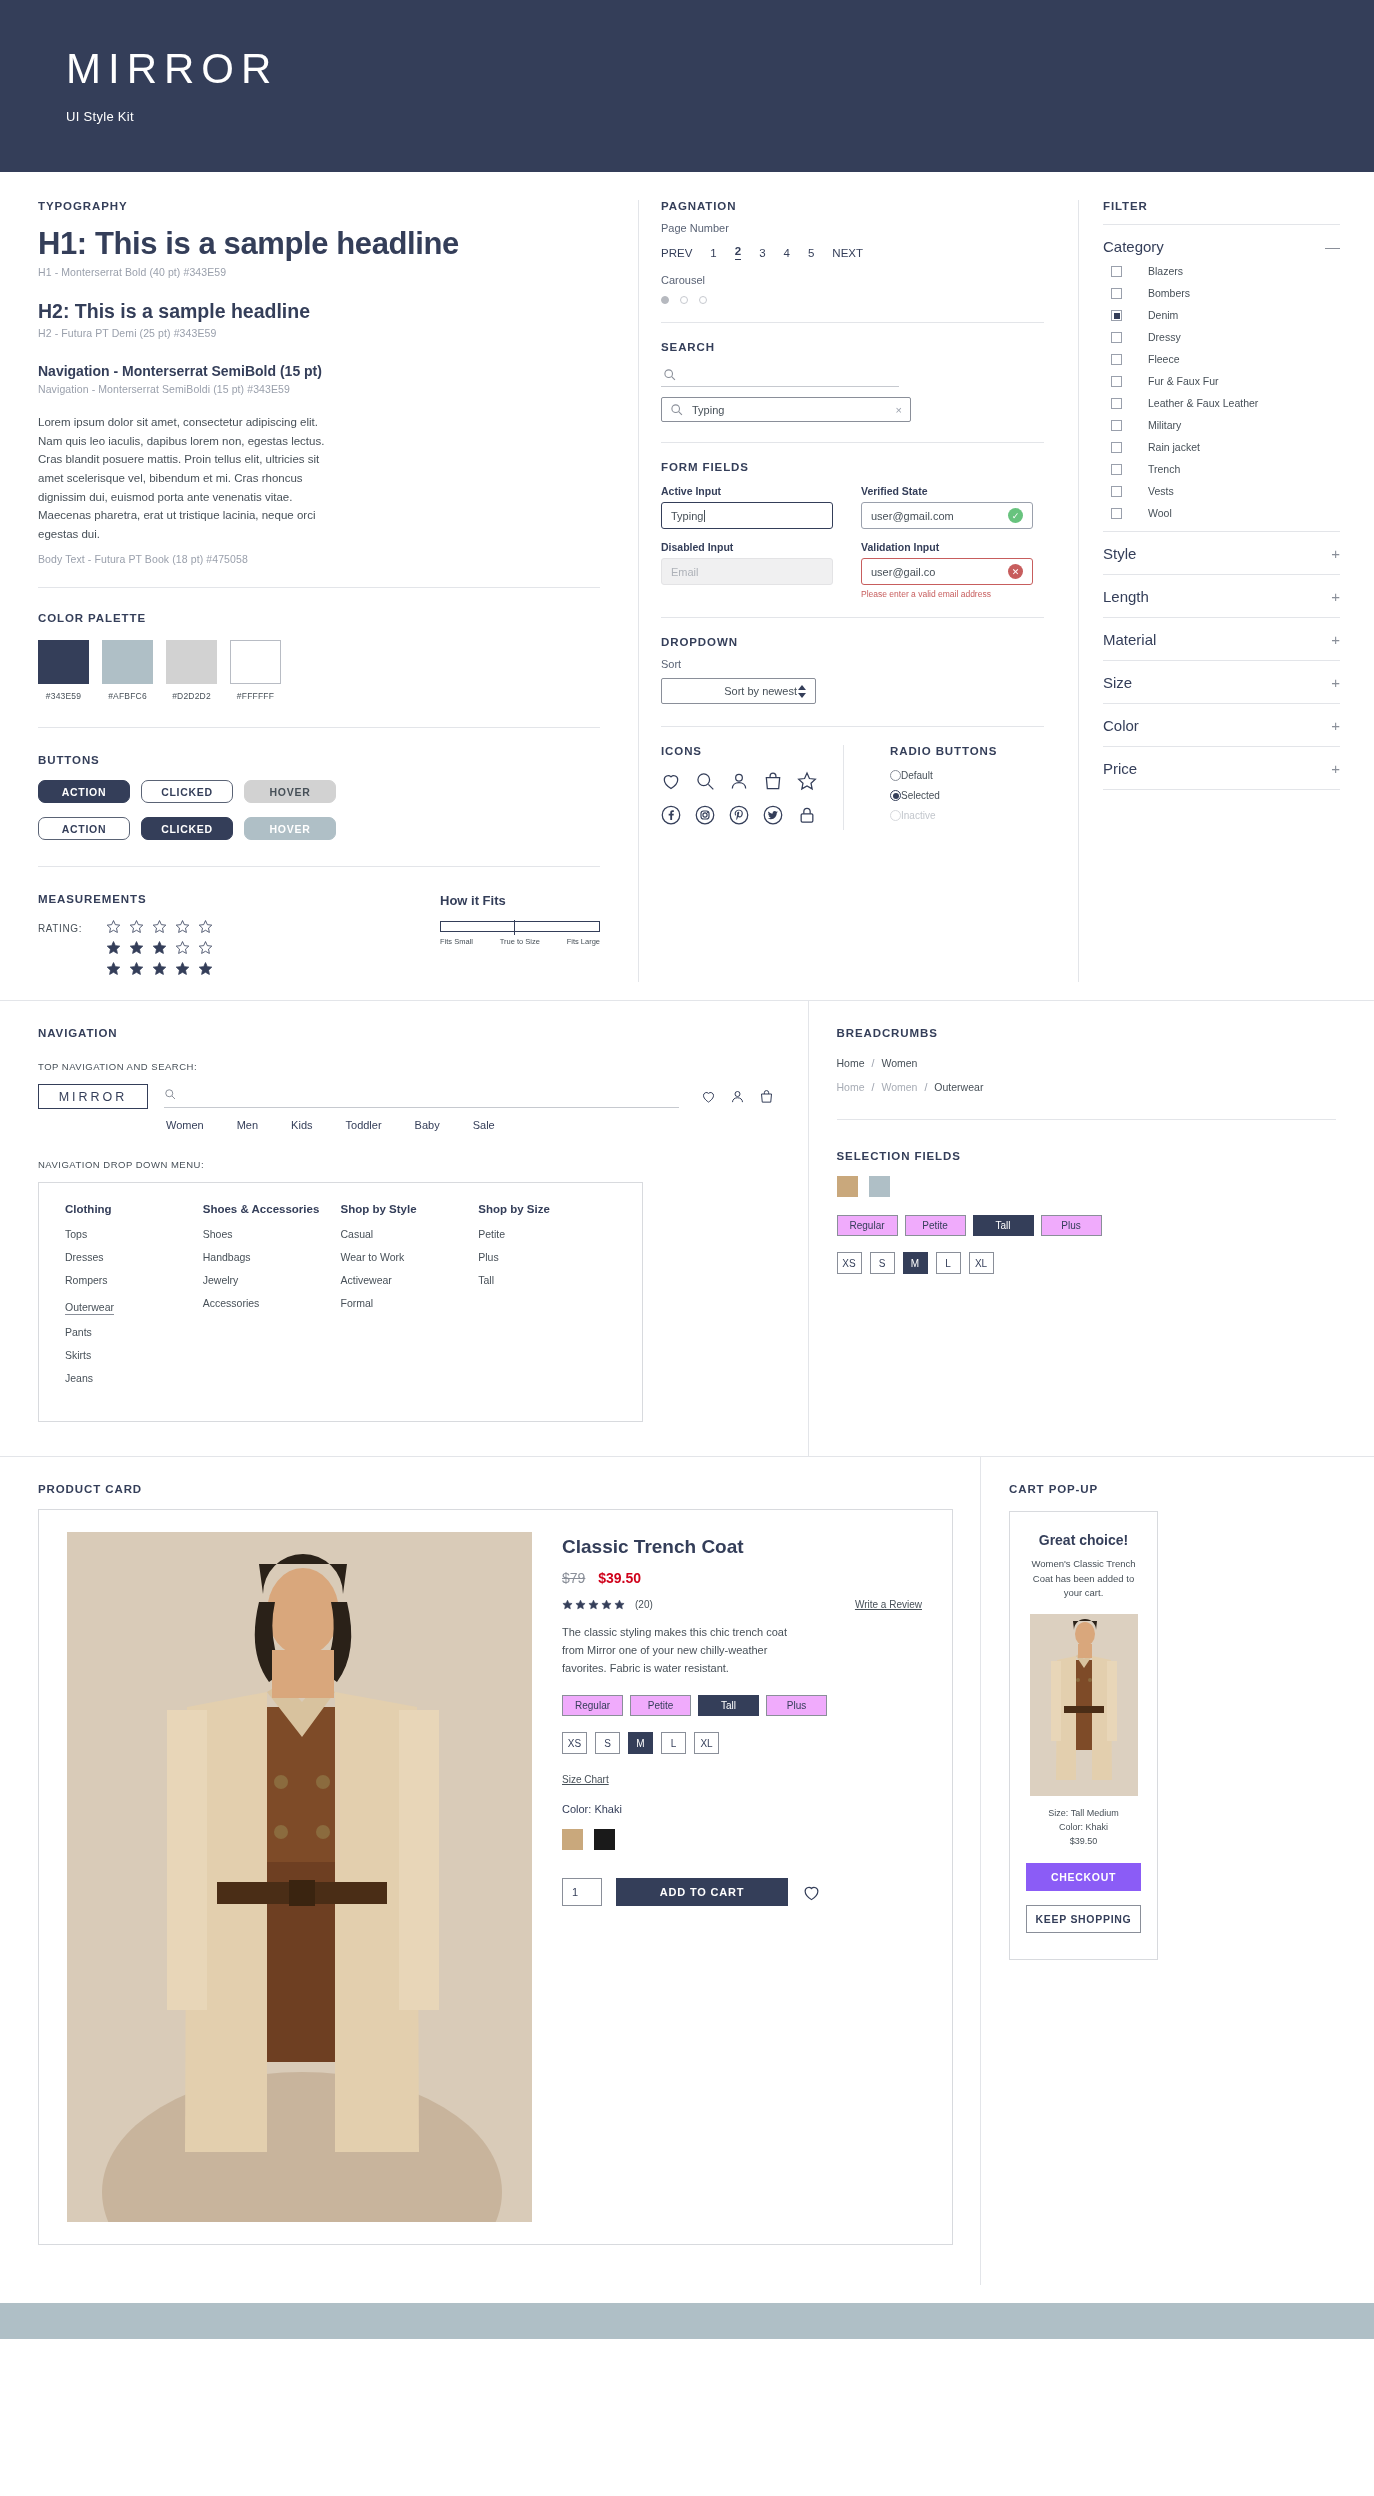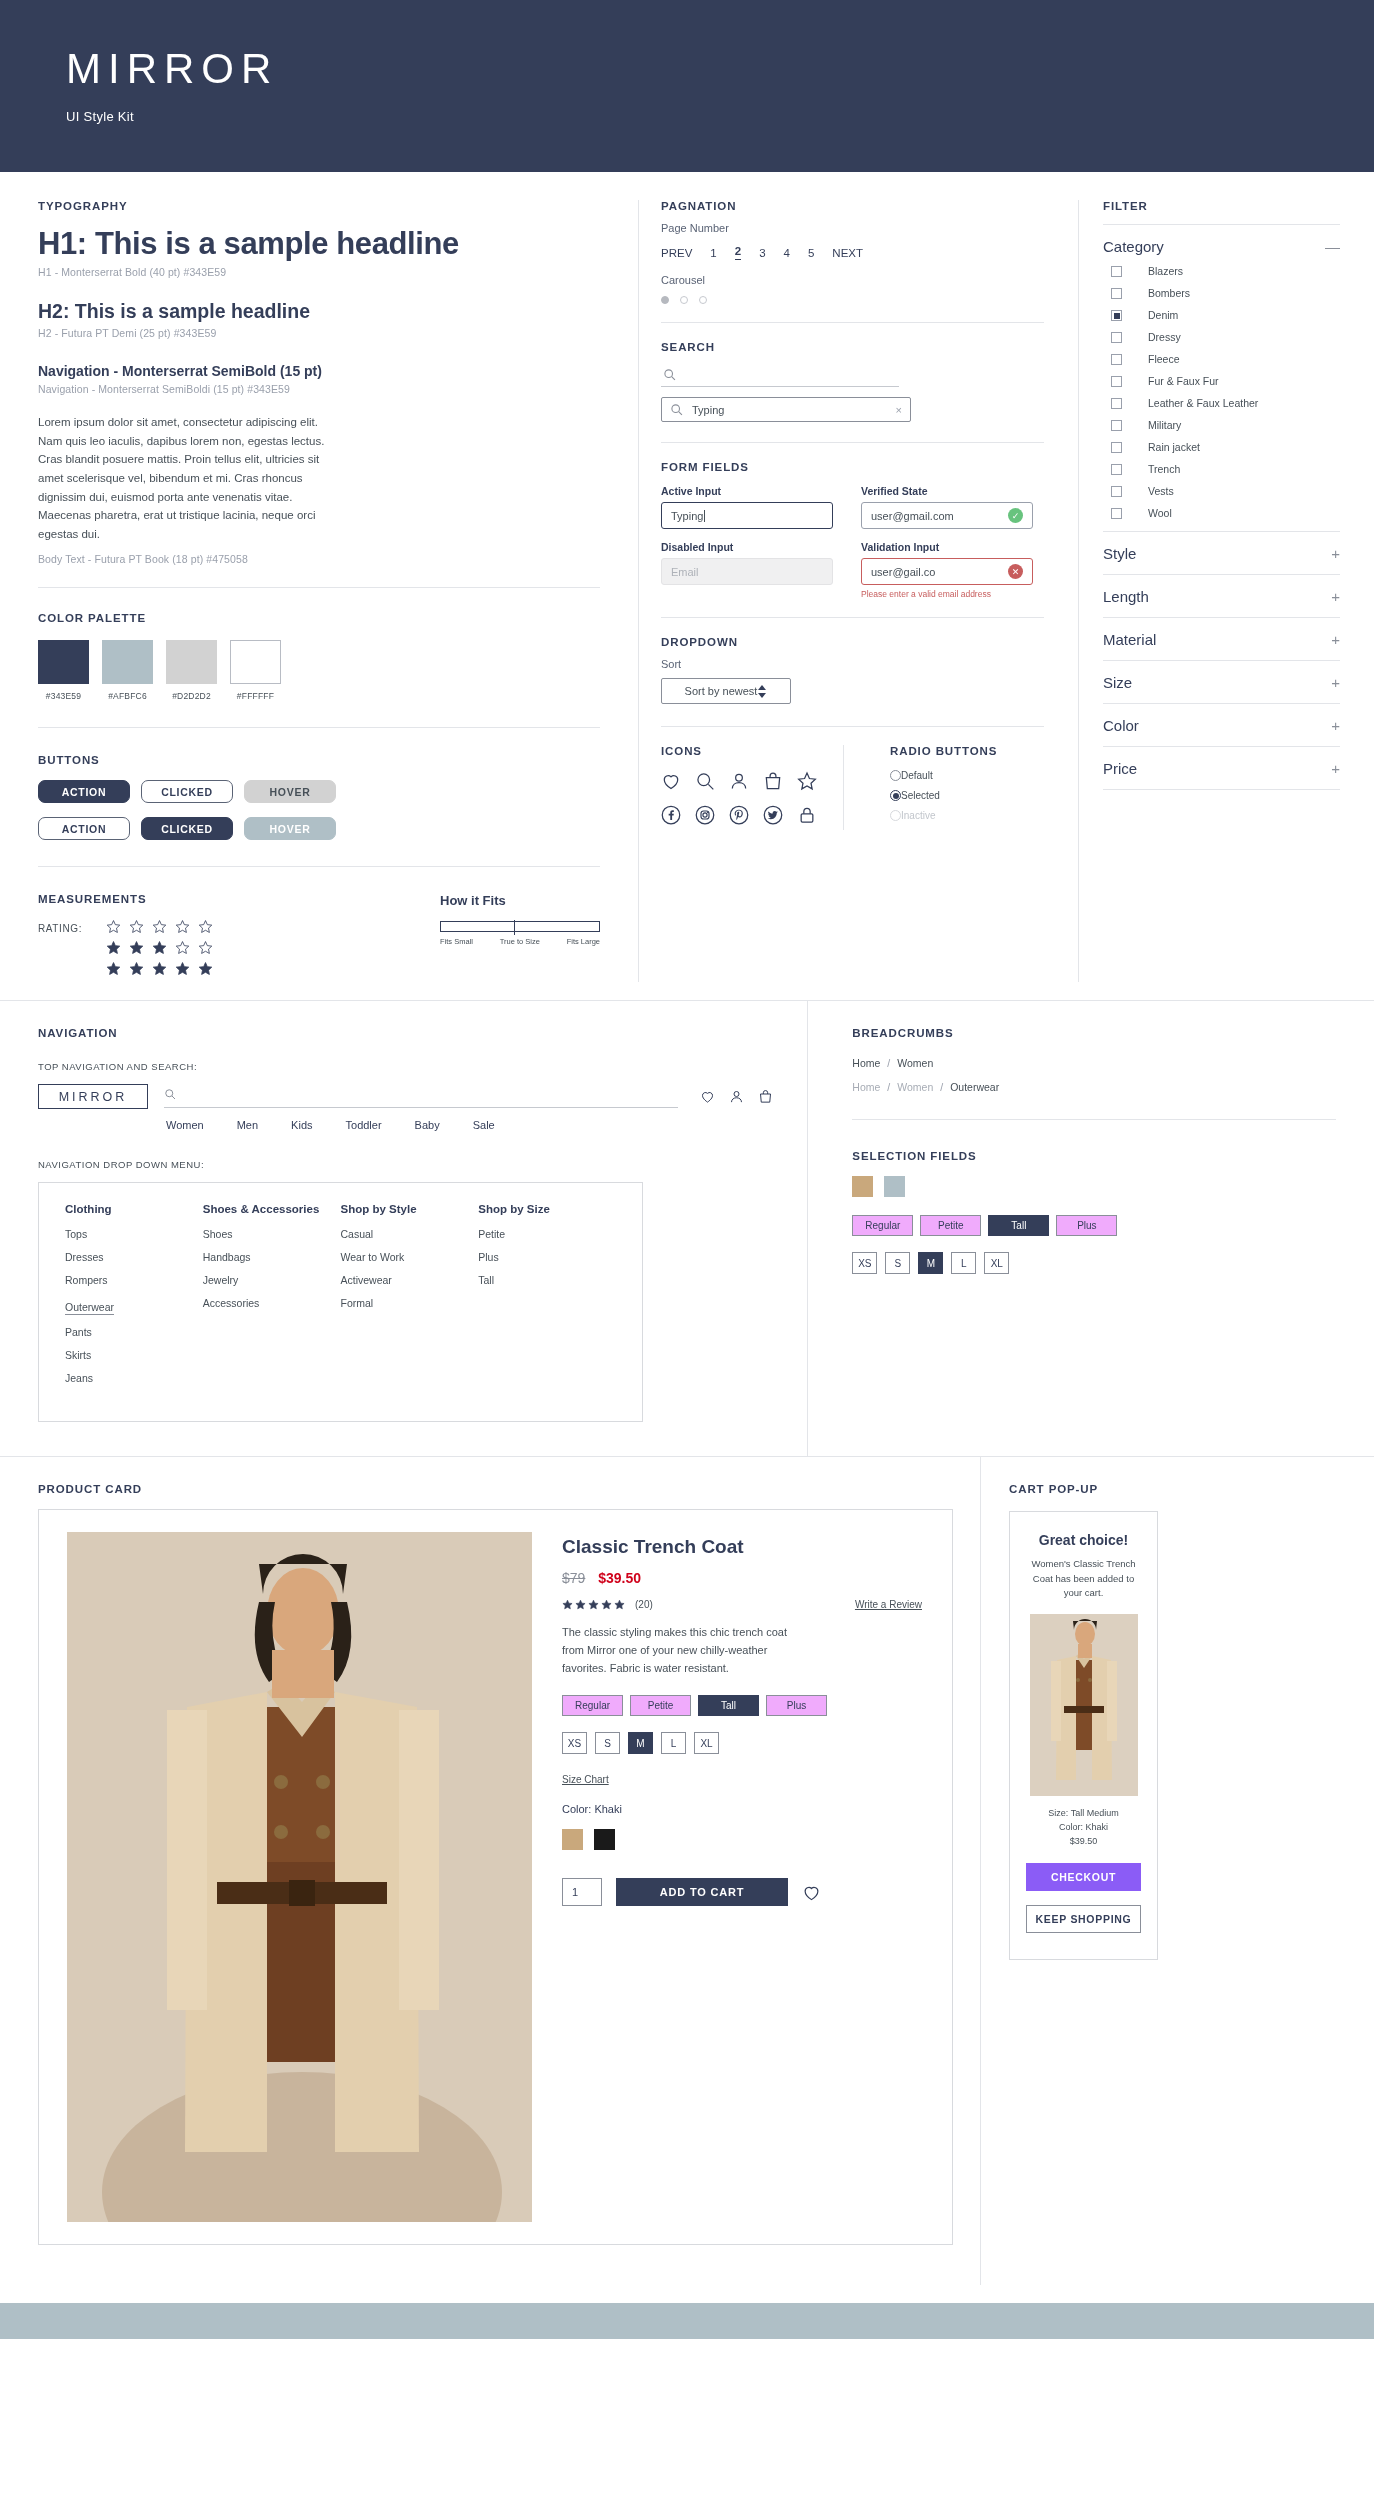--- a/index.html
+++ b/index.html
@@ -145,22 +145,22 @@
     width: 15px; height: 15px; border-radius: 50%;
     display:flex; align-items:center; justify-content:center;
     font-size: 9px; color: #fff;
   }
   .badge-ok { background: #68C37E; }
   .badge-err { background: #C75D5D; }
   .err-text { font-size: 8.5px; color: #C75D5D; margin-top: 4px; }
   .caret-cursor { display:inline-block; width:1px; height:12px; background:#475058; margin-left:1px; vertical-align:-2px;}
 
   .select {
-    width: 130px; height: 26px; border: 1px solid #8A8F99; border-radius:2px;
-    display:flex; align-items:center; justify-content: center;
+    width: 155px; height: 26px; border: 1px solid #8A8F99; border-radius:2px;
+    display:flex; align-items:center; justify-content: flex-end;
     padding: 0 8px; font-size: 11px; color: #475058; margin-top: 8px; cursor:pointer;
   }
 
   .icons-row { display:flex; gap: 14px; margin-top: 14px; }
   .ic { width: 20px; height: 20px; display:block; }
   .radio-wrap { margin-left: 46px; }
   .radio-line { display:flex; align-items:center; gap: 0; margin-bottom: 9px; font-size: 10px; color: #475058;}
   .radio {
     width: 11px; height: 11px; border-radius:50%; border: 1px solid #8A8F99;
     display:flex; align-items:center; justify-content:center; background:#fff;
@@ -183,21 +183,21 @@
   .fg-title { font-size: 15px; color: #343E59; }
   .fg-sign { font-size: 15px; color: #8A8F99; cursor:pointer; }
   .check-line { display:flex; align-items:flex-end; gap: 26px; margin-top: 10px; padding-left: 8px; }
   .cb { width: 11px; height: 11px; border: 1px solid #9AA0AC; background:#fff; display:flex; align-items:center; justify-content:center;}
   .cb.on::after { content:''; width:6px; height:6px; background:#343E59; display:block; }
   .cb-label { font-size: 10.5px; color: #475058; }
 
   
   .navsec { display:flex; border-bottom: 1px solid #E3E5E9; }
   .navsec-left { width: 820px; padding: 26px 34px 34px 38px; }
-  .navsec-right { width: 575px; padding: 26px 38px 34px 44px; border-left: 1px solid #E3E5E9; }
+  .navsec-right { width: 575px; padding: 26px 38px 34px 28px; border-left: 1px solid #E3E5E9; }
   .subcap { font-size: 9.5px; color: #475058; letter-spacing: .5px; margin-top: 22px;}
   .topnav { display:flex; align-items:center; margin-top: 12px; gap: 0; }
   .nav-logo {
     width: 110px; height: 25px; border: 1.5px solid #343E59;
     display:flex; align-items:center; justify-content:center;
     font-size: 12.5px; letter-spacing: 3px; color:#343E59; font-weight: 400;
   }
   .nav-search { flex: 1; margin-left: 16px; border-bottom: 1px solid #C6C9CF; display:flex; align-items:center; gap:8px; padding-bottom:4px; height: 22px;}
   .nav-icons { display:flex; gap: 14px; margin-left: 22px; }
   .nav-links { display:flex; gap: 33px; margin-top: 10px; margin-left: 128px; font-size: 11px; color:#343E59; }

